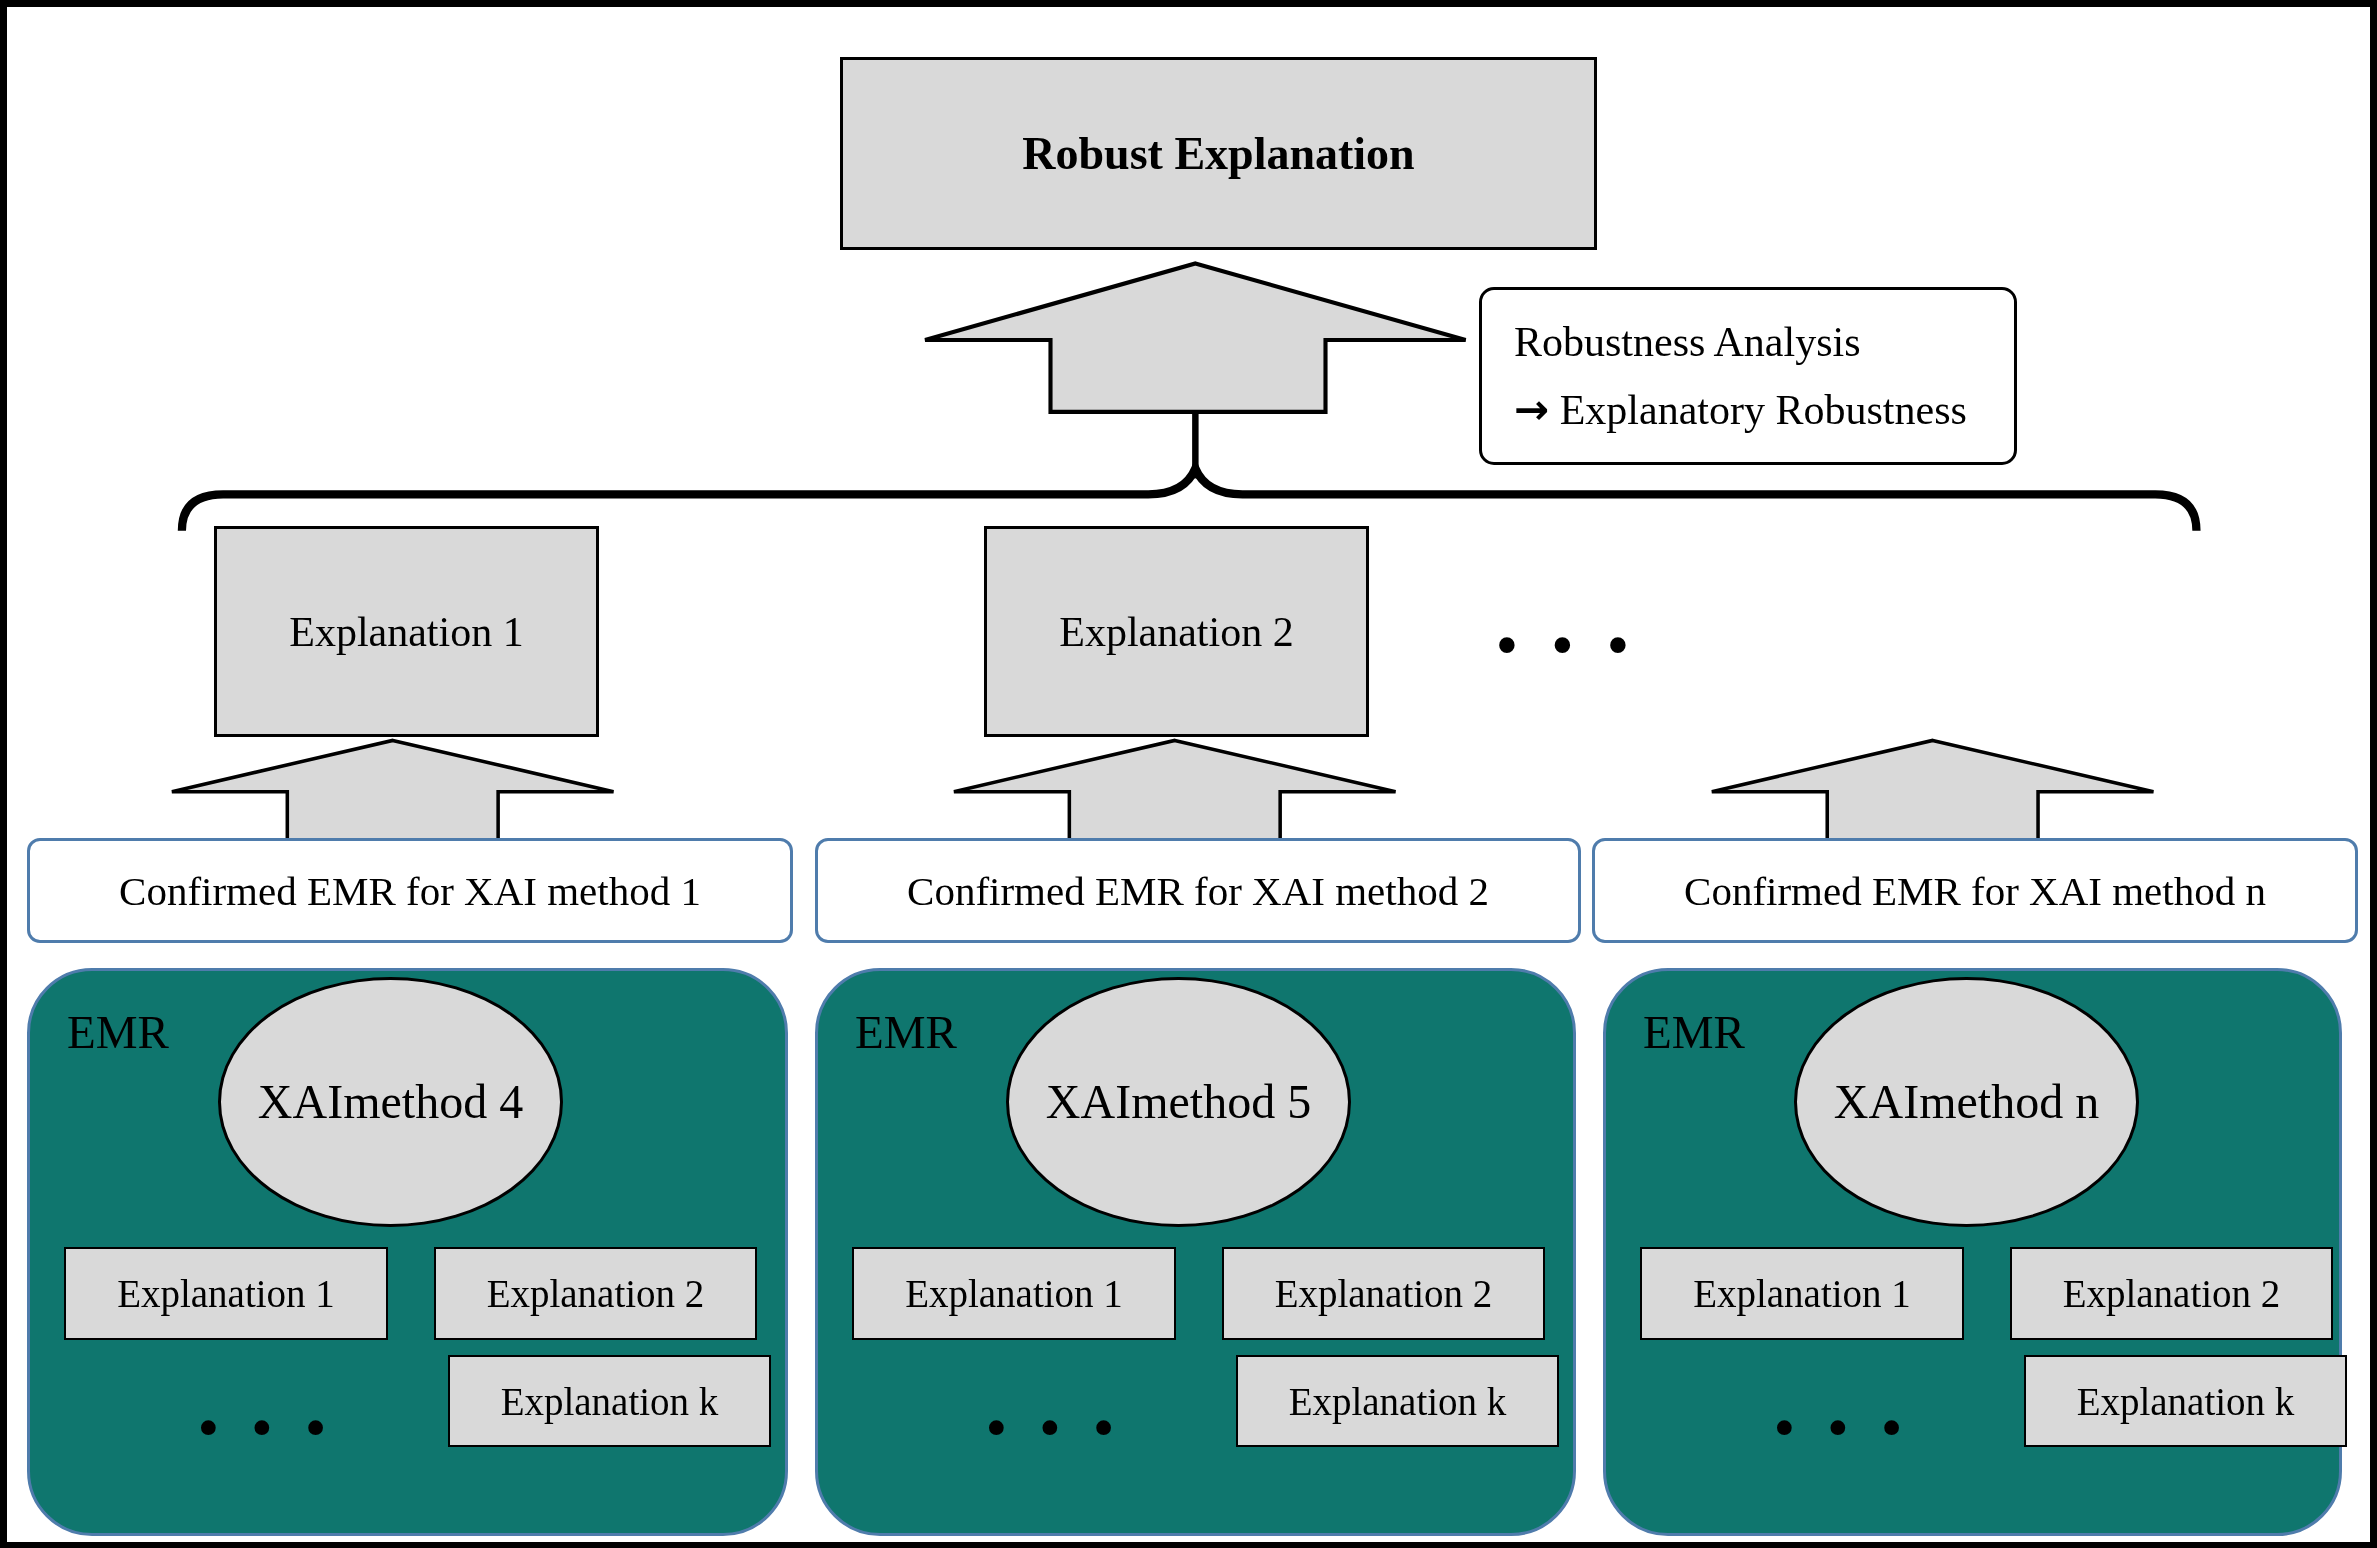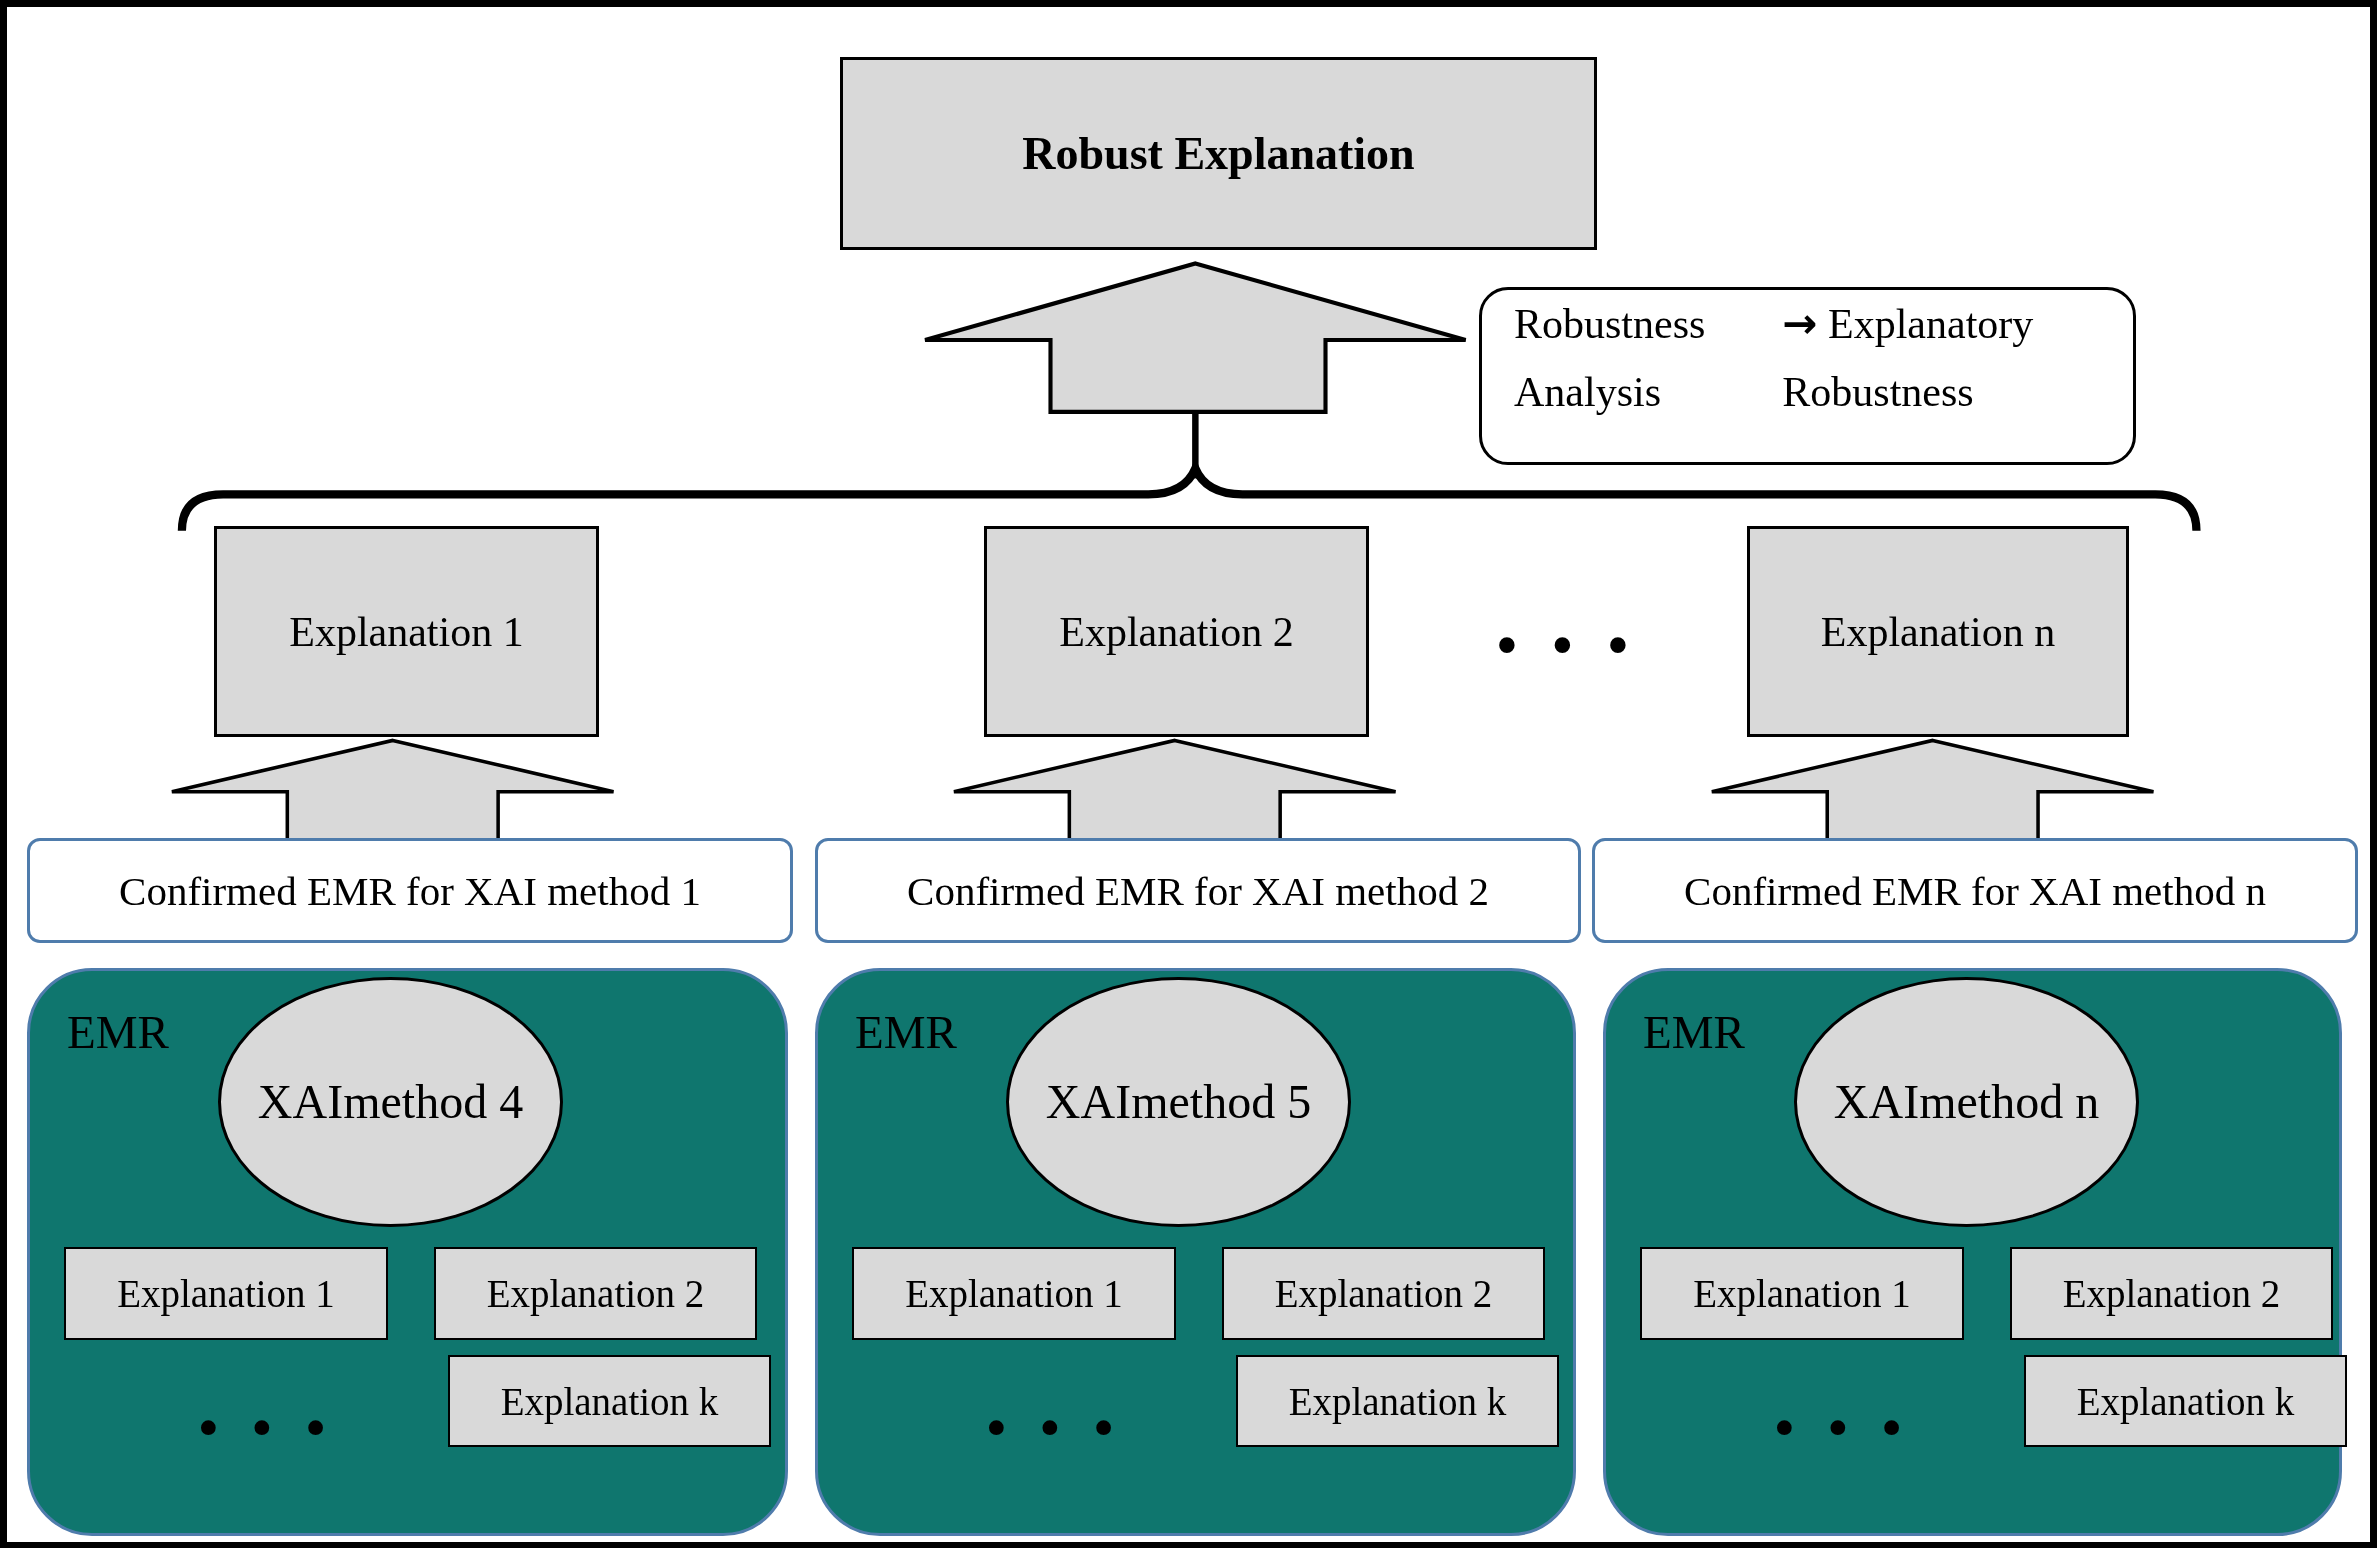--- a/index.html
+++ b/index.html
@@ -8,23 +8,23 @@
     background:#ffffff; border:7.7px solid #000; box-sizing:border-box;
     font-family:"Liberation Serif", serif; color:#000; overflow:hidden;
   }
   .overlay { position:absolute; left:0; top:0; width:2362px; height:1534px; }
   .abs { position:absolute; box-sizing:border-box; }
   .grayfill { background:#D9D9D9; }
   .blackborder { border:3.5px solid #000; }
   .center { display:flex; align-items:center; justify-content:center; text-align:center; }
   .top-box { left:833px; top:50px; width:757px; height:193px; font-weight:bold; font-size:46px; }
   .note-box {
-    left:1472px; top:280px; width:657px; height:178px;
-    background:#fff; border:3.5px solid #000; border-radius:29px;
-    display:flex; flex-direction:row; justify-content:center;
+    left:1472px; top:280px; width:538px; height:178px;
+    background:#fff; border:3.5px solid #000; border-radius:15px;
+    display:flex; flex-direction:column; justify-content:center;
     padding-left:32px; font-size:42px; line-height:68px;
   }
   .note-arrow { font-family:"DejaVu Sans", sans-serif; font-weight:bold; }
   .exp-box { top:519px; width:385px; height:211px; font-size:42px; }
   .exp-1 { left:207px; }
   .exp-2 { left:977px; }
   .exp-n { left:1740px; width:382px; }
   .conf-box {
     top:831px; width:766px; height:105px;
     background:#fff; border:3.5px solid #4F7CAC; border-radius:13px; font-size:41px;
@@ -88,23 +88,20 @@
     </div>
   </div>
 
   <div class="abs grayfill blackborder center exp-box exp-1">
     <span>Explanation 1</span>
   </div>
   <div class="abs grayfill blackborder center exp-box exp-2">
     <span>Explanation 2</span>
   </div>
   <div class="abs center dots row-dots">• • •</div>
-  <div class="abs grayfill blackborder center exp-box exp-n">
-    <span>Explanation n</span>
-  </div>
 
   <div class="abs center conf-box conf-1">
     <span>Confirmed EMR for XAI method 1</span>
   </div>
   <div class="abs center conf-box conf-2">
     <span>Confirmed EMR for XAI method 2</span>
   </div>
   <div class="abs center conf-box conf-3">
     <span>Confirmed EMR for XAI method n</span>
   </div>

